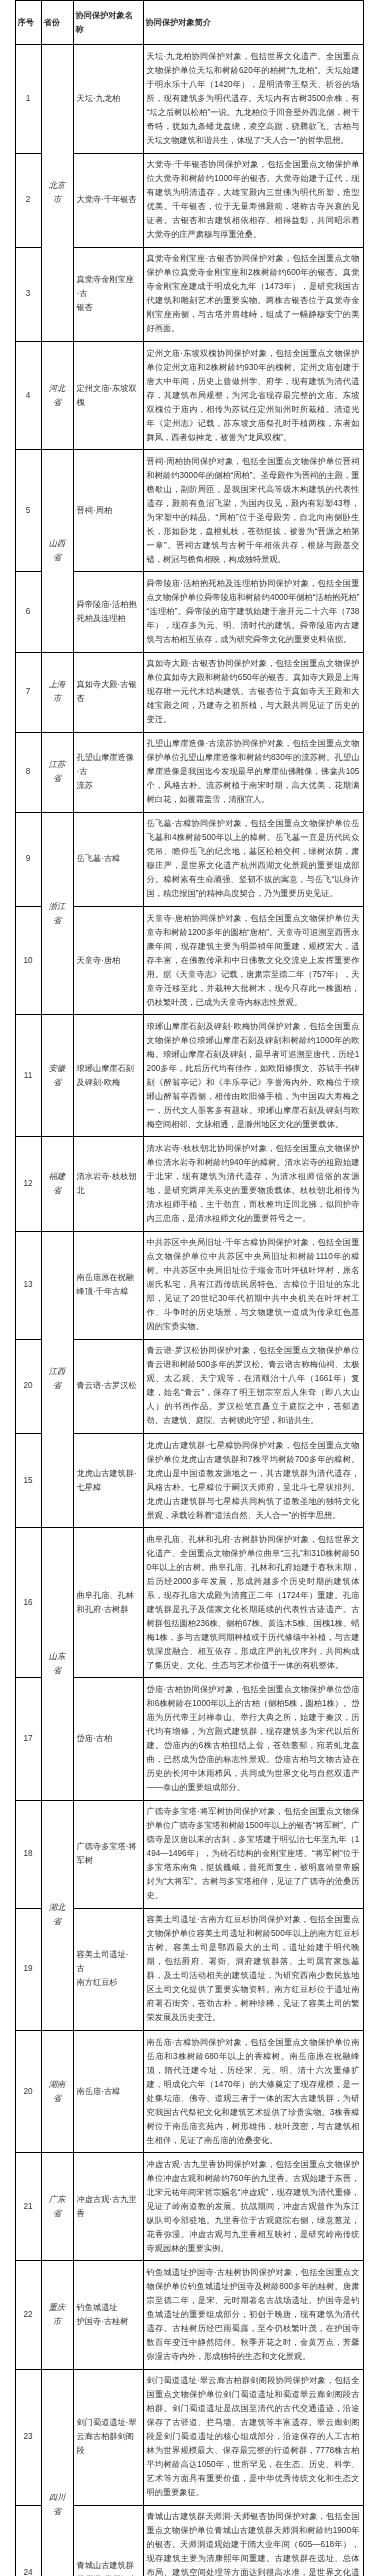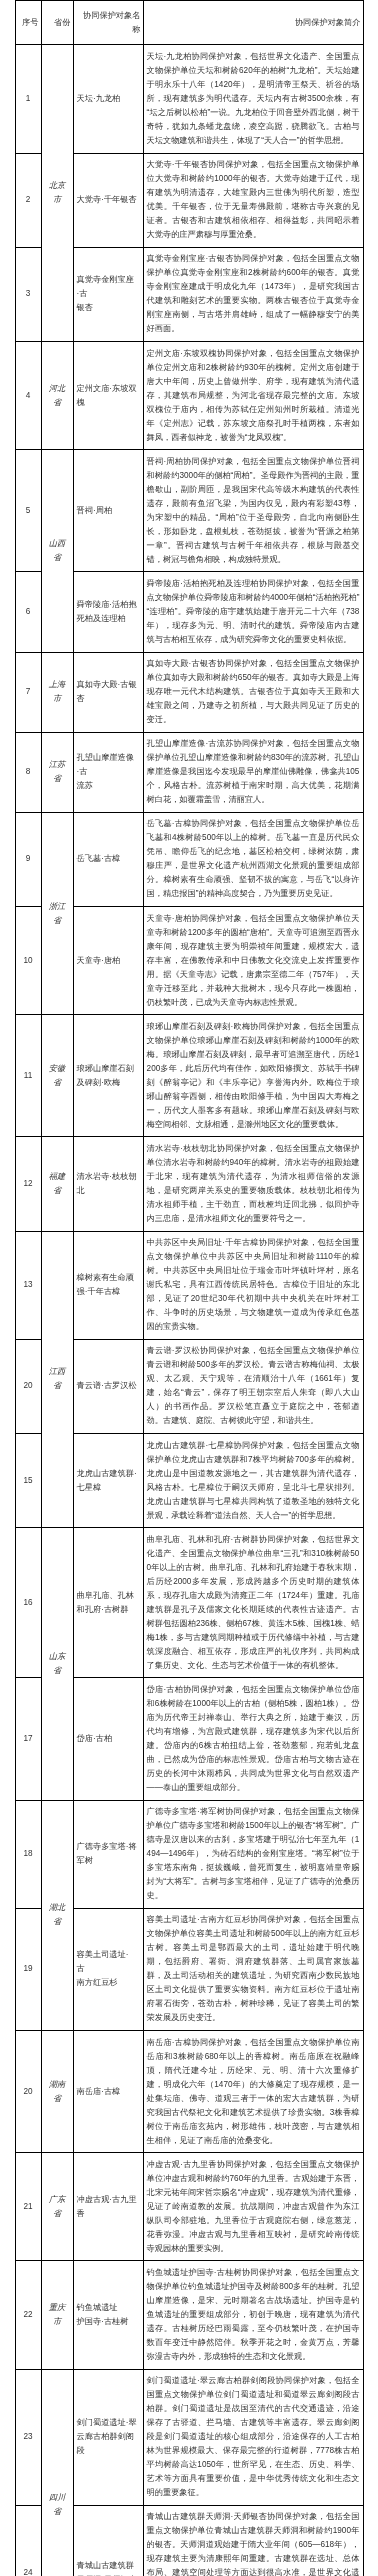--- a/index.html
+++ b/index.html
@@ -36,22 +36,22 @@
     font-size: 8.2px;
     color: #333333;
     line-height: 14px;
     word-break: break-all;
   }
   col.col-num  { width: 26px; }
   col.col-prov { width: 32px; }
   col.col-name { width: 70px; }
   col.col-desc { width: 220px; }
   th {
-    font-weight: normal;
-    text-align: right;
+    font-weight: bold;
+    text-align: left;
     padding: 7.7px 2.1px;
     font-size: 8.2px;
   }
   td.c-num {
     text-align: center;
     padding: 3.6px 1px;
   }
   td.c-prov {
     text-align: center;
     padding: 3.6px 5.2px;
@@ -159,21 +159,21 @@
         </tr>
         <tr>
           <td class="c-num">12</td>
           <td class="c-prov" rowspan="1">福建省</td>
           <td class="c-name">清水岩寺·枝枝朝北</td>
           <td class="c-desc">清水岩寺·枝枝朝北协同保护对象，包括全国重点文物保护单位清水岩寺和树龄约940年的樟树。清水岩寺的祖殿始建于北宋，现有建筑为清代遗存，为清水祖师信俗的发源地，是研究两岸关系史的重要物质载体。枝枝朝北相传为清水祖师手植，主干劲直，而枝桠均迂回北拂，似回护寺内三忠庙，是清水祖师文化的重要符号之一。</td>
         </tr>
         <tr>
           <td class="c-num">13</td>
           <td class="c-prov" rowspan="3">江西省</td>
-          <td class="c-name">樟树素有生命顽强·千年古樟</td>
+          <td class="c-name">南岳庙原在祝融峰顶·千年古樟</td>
           <td class="c-desc">中共苏区中央局旧址·千年古樟协同保护对象，包括全国重点文物保护单位中共苏区中央局旧址和树龄1110年的樟树。中共苏区中央局旧址位于瑞金市叶坪镇叶坪村，原名谢氏私宅，具有江西传统民居特色。古樟位于旧址的东北部，见证了20世纪30年代初期中共中央机关在叶坪村工作、斗争时的历史场景，与文物建筑一道成为传承红色基因的宝贵实物。</td>
         </tr>
         <tr>
           <td class="c-num">20</td>
           <td class="c-name">青云谱·古罗汉松</td>
           <td class="c-desc">青云谱·罗汉松协同保护对象，包括全国重点文物保护单位青云谱和树龄500多年的罗汉松。青云谱古称梅仙祠、太极观、太乙观、天宁观等，在清顺治十八年（1661年）复建，始名“青云”，保存了明王朝宗室后人朱耷（即八大山人）的书画作品。罗汉松笔直矗立于庭院之中，苍郁遒劲。古建筑、庭院、古树彼此守望，和谐共生。</td>
         </tr>
         <tr>
           <td class="c-num">15</td>
           <td class="c-name">龙虎山古建筑群·七星樟</td>
@@ -213,21 +213,21 @@
           <td class="c-num">21</td>
           <td class="c-prov" rowspan="1">广东省</td>
           <td class="c-name">冲虚古观·古九里香</td>
           <td class="c-desc">冲虚古观·古九里香协同保护对象，包括全国重点文物保护单位冲虚古观和树龄约760年的九里香。古观始建于东晋，北宋元祐年间宋哲宗赐名“冲虚观”，现存建筑为清代重修，见证了岭南道教的发展。抗战期间，冲虚古观曾作为东江纵队司令部驻地。九里香位于古观庭院右侧，绿意葱茏，花香弥漫。冲虚古观与九里香相互映衬，是研究岭南传统寺观园林的重要实例。</td>
         </tr>
         <tr>
           <td class="c-num">22</td>
           <td class="c-prov" rowspan="1">重庆市</td>
           <td class="c-name">钓鱼城遗址
 护国寺·古桂树</td>
-          <td class="c-desc">钓鱼城遗址护国寺·古桂树协同保护对象，包括全国重点文物保护单位钓鱼城遗址护国寺及树龄800多年的桂树。孔望山摩崖造像，是宋、元时期著名古战场遗址。护国寺是钓鱼城遗址的重要组成部分，初创于晚唐，现有建筑为清代遗存。古桂树历经巴雨蜀露，至今仍枝繁叶茂，在护国寺数百年变迁中静然陪伴。秋季开花之时，金黄万点，芳馨弥漫古寺内外，形成独特的生态和文化景观。</td>
+          <td class="c-desc">钓鱼城遗址护国寺·古桂树协同保护对象，包括全国重点文物保护单位钓鱼城遗址护国寺及树龄800多年的桂树。唐肃宗至德二年，是宋、元时期著名古战场遗址。护国寺是钓鱼城遗址的重要组成部分，初创于晚唐，现有建筑为清代遗存。古桂树历经巴雨蜀露，至今仍枝繁叶茂，在护国寺数百年变迁中静然陪伴。秋季开花之时，金黄万点，芳馨弥漫古寺内外，形成独特的生态和文化景观。</td>
         </tr>
         <tr>
           <td class="c-num">23</td>
           <td class="c-prov" rowspan="2">四川省</td>
           <td class="c-name">剑门蜀道遗址·翠云廊古柏群剑阁段</td>
           <td class="c-desc">剑门蜀道遗址·翠云廊古柏群剑阁段协同保护对象，包括全国重点文物保护单位剑门蜀道遗址和蜀道翠云廊剑阁段古柏群。剑门蜀道遗址是战国至清代的古代交通遗迹，沿途保存了古驿道、拦马墙、古建筑等丰富遗存。翠云廊剑阁段是剑门蜀道遗址的核心组成部分，沿途保存的人工古柏林为世界规模最大、保存最完整的行道树群，7778株古柏平均树龄高达1050年，世所罕见，在生态、历史、科学、艺术等方面具有重要价值，是中华优秀传统文化和生态文明的重要象征。</td>
         </tr>
         <tr>
           <td class="c-num">24</td>
           <td class="c-name">青城山古建筑群天师洞·天师银杏</td>

